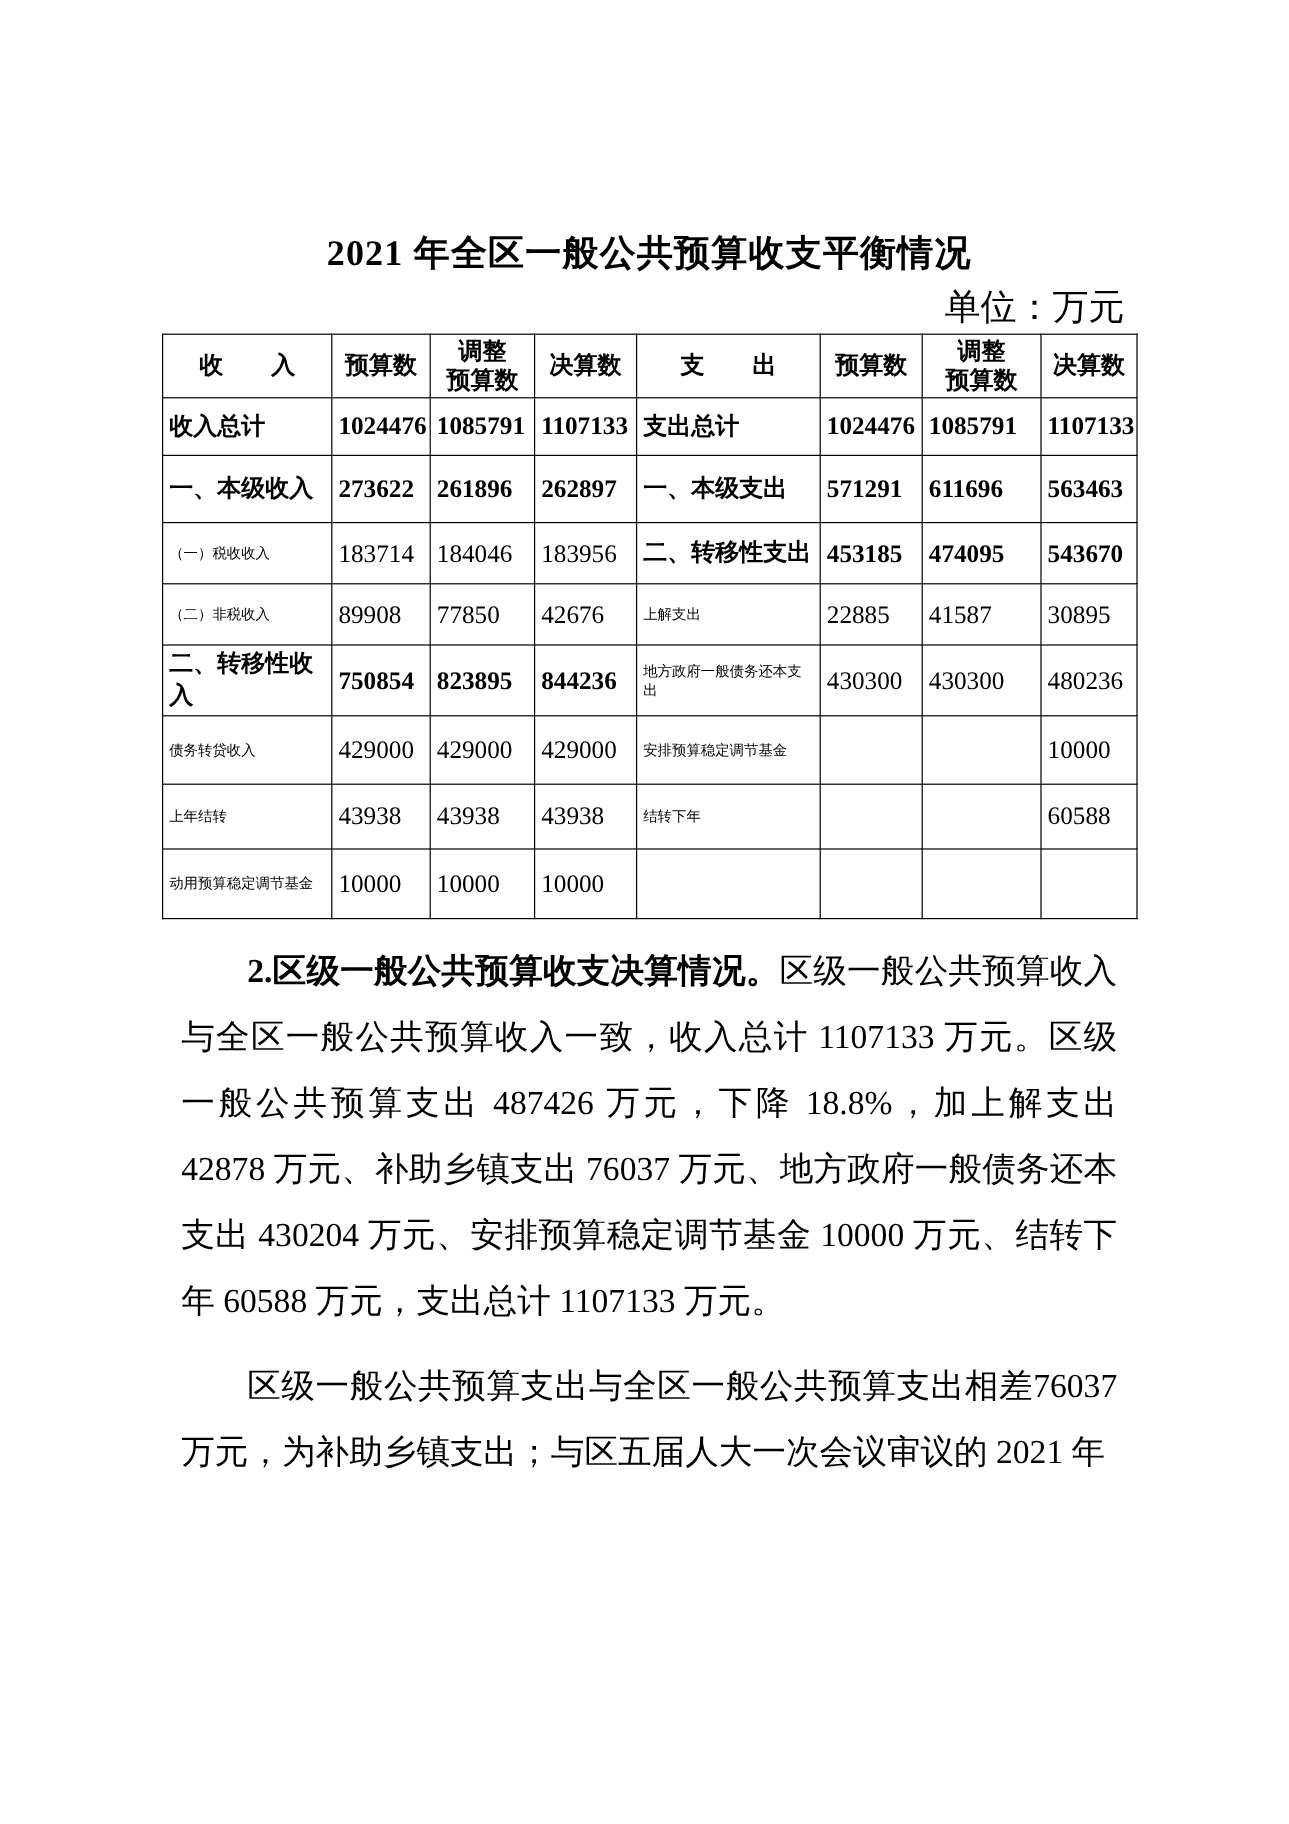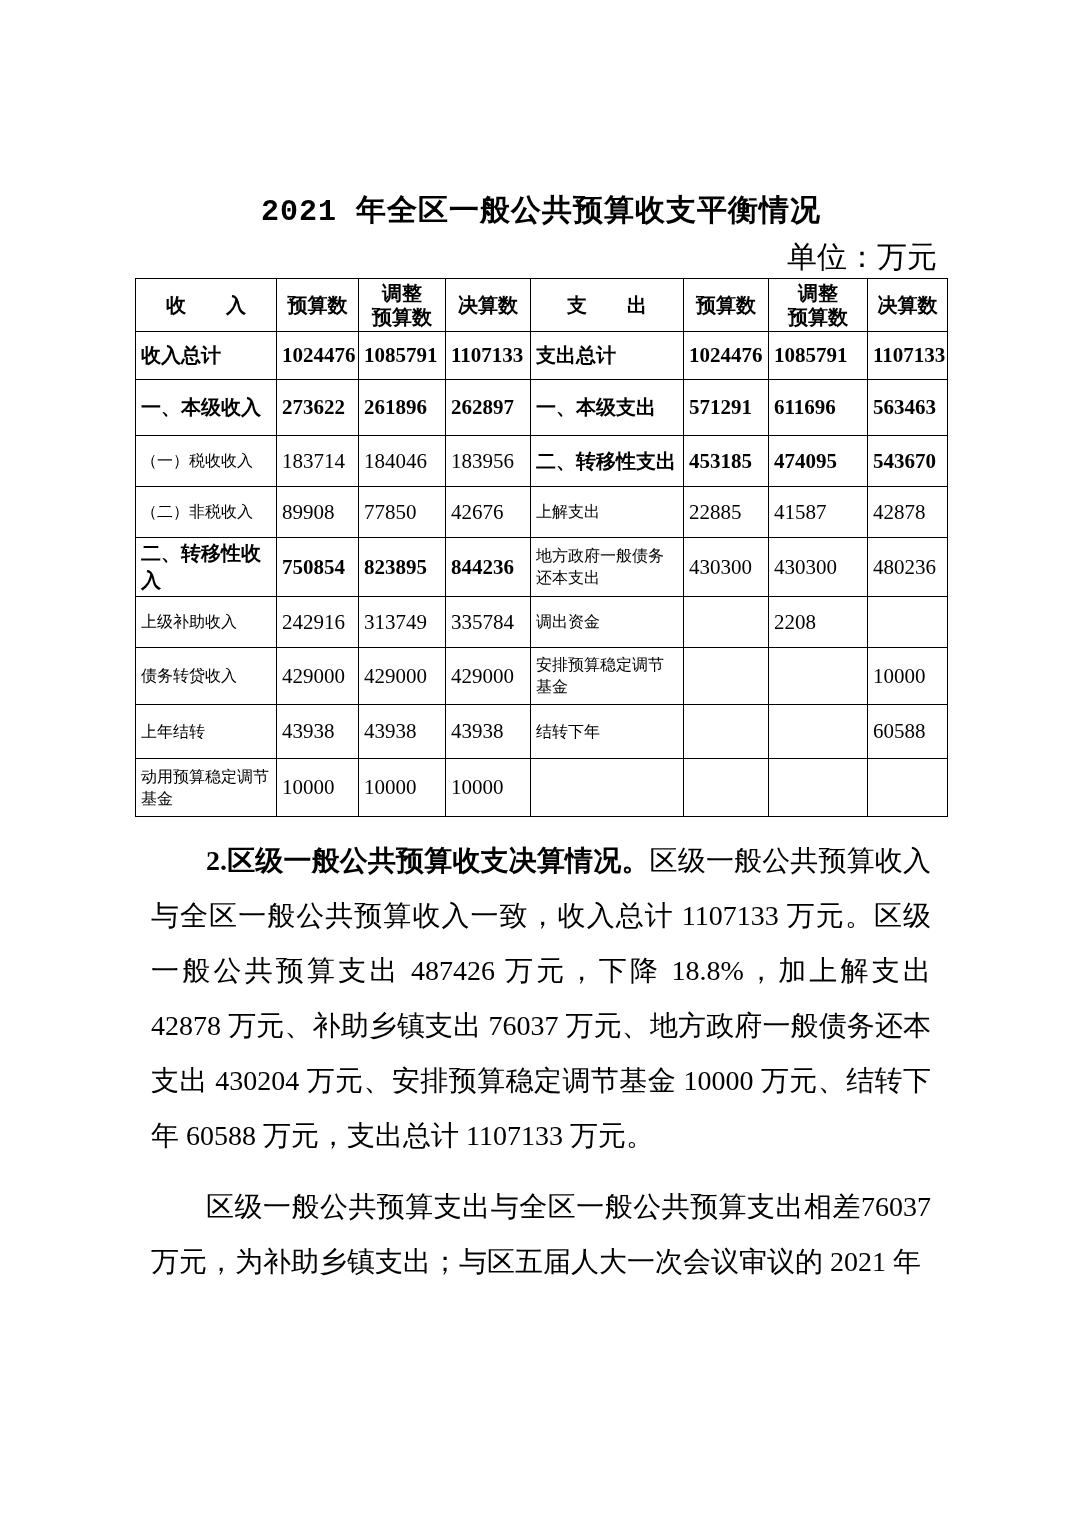--- a/index.html
+++ b/index.html
@@ -1,31 +1,31 @@
 <!DOCTYPE html>
 <html><head>
 <meta charset="utf-8">
 <style>
   html,body{margin:0;padding:0;background:#ffffff;}
   .page{position:relative;width:1074px;height:1520px;background:#ffffff;color:#000;
         font-family:"Liberation Serif",serif;overflow:hidden;}
   .content{position:absolute;left:135px;top:192px;width:812px;}
 
   .doc-title{font-size:30px;font-weight:700;text-align:center;letter-spacing:1px;
-             font-family:Liberation Mono, monospace;line-height:40px;}
+             font-family:Liberation Serif, serif;line-height:40px;}
   .unit-line{text-align:right;font-size:30px;line-height:30px;margin-top:10px;padding-right:10px;
              font-family:"Liberation Serif",serif;}
 
   table.budget{border-collapse:collapse;table-layout:fixed;width:812px;margin-top:6px;}
   table.budget td,table.budget th{border:1.5px solid #000;vertical-align:middle;
              padding:2px 5px;overflow:hidden;box-sizing:border-box;}
   th{font-family:"Liberation Sans",sans-serif;font-weight:700;font-size:20px;
      text-align:center;white-space:pre-line;line-height:1.2;}
   td.n{font-family:"Liberation Serif",serif;font-size:21px;}
-  td.ll{font-size:16px;text-align:left;line-height:1.35;}
+  td.ll{font-size:12px;text-align:left;line-height:1.35;}
   td.lc{font-size:20px;}
   td.b{font-weight:700;}
   td.ll.b,td.lc.b{font-family:"Liberation Sans",sans-serif;font-size:20px;}
 
   .para{margin:16px;font-size:28px;line-height:55px;text-align:justify;
         text-indent:55px;font-family:"Liberation Serif",serif;}
   .para.first{margin-top:16px;}
   .plead{font-weight:700;}
 </style>
 </head>
@@ -93,41 +93,31 @@
         <td class="n b">543670</td>
       </tr>
       <tr style="height:51px">
         <td class="ll">（二）非税收入</td>
         <td class="n">89908</td>
         <td class="n">77850</td>
         <td class="n">42676</td>
         <td class="ll">上解支出</td>
         <td class="n">22885</td>
         <td class="n">41587</td>
-        <td class="n">42878</td>
+        <td class="n">30895</td>
       </tr>
       <tr style="height:57px">
         <td class="ll b">二、转移性收入</td>
         <td class="n b">750854</td>
         <td class="n b">823895</td>
         <td class="n b">844236</td>
         <td class="ll">地方政府一般债务还本支出</td>
         <td class="n">430300</td>
         <td class="n">430300</td>
         <td class="n">480236</td>
-      </tr>
-      <tr style="height:51px">
-        <td class="ll">上级补助收入</td>
-        <td class="n">242916</td>
-        <td class="n">313749</td>
-        <td class="n">335784</td>
-        <td class="ll">调出资金</td>
-        <td class="n"></td>
-        <td class="n">2208</td>
-        <td class="n"></td>
       </tr>
       <tr style="height:57px">
         <td class="ll">债务转贷收入</td>
         <td class="n">429000</td>
         <td class="n">429000</td>
         <td class="n">429000</td>
         <td class="ll">安排预算稳定调节基金</td>
         <td class="n"></td>
         <td class="n"></td>
         <td class="n">10000</td>

